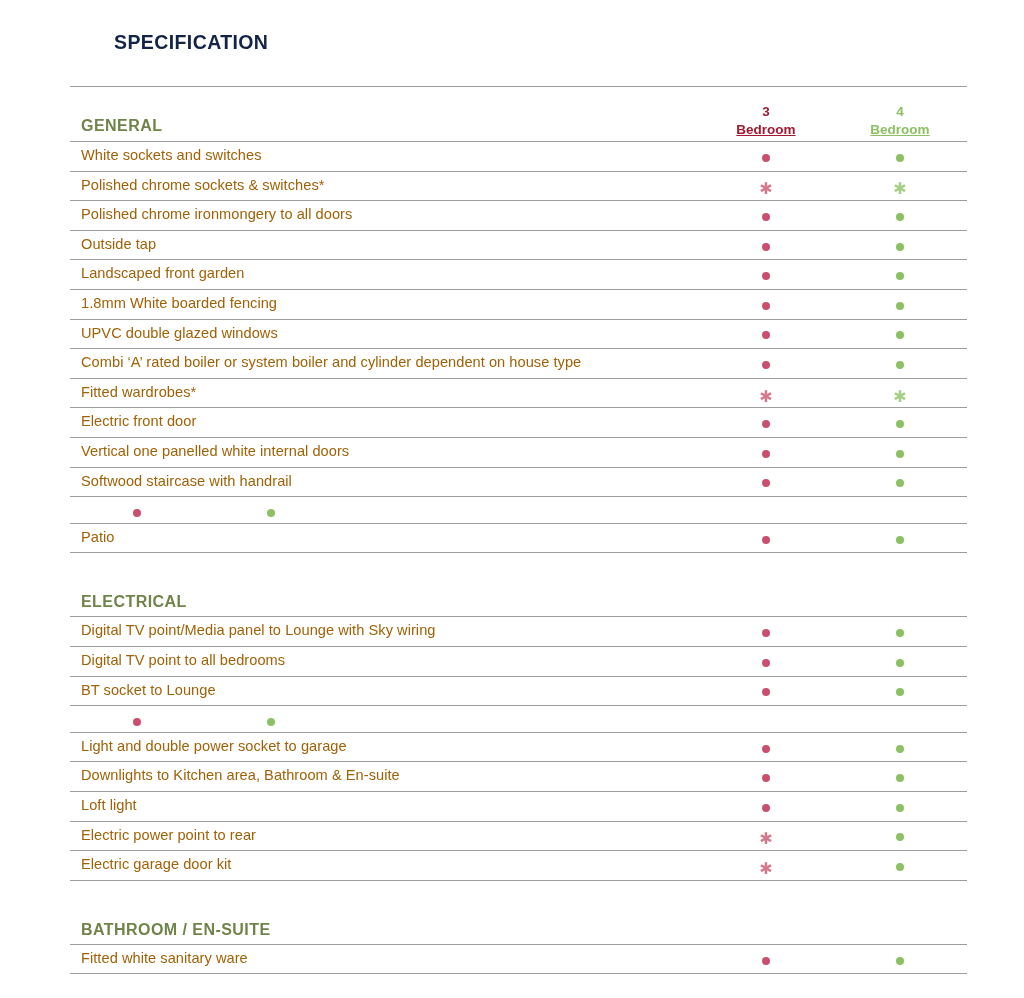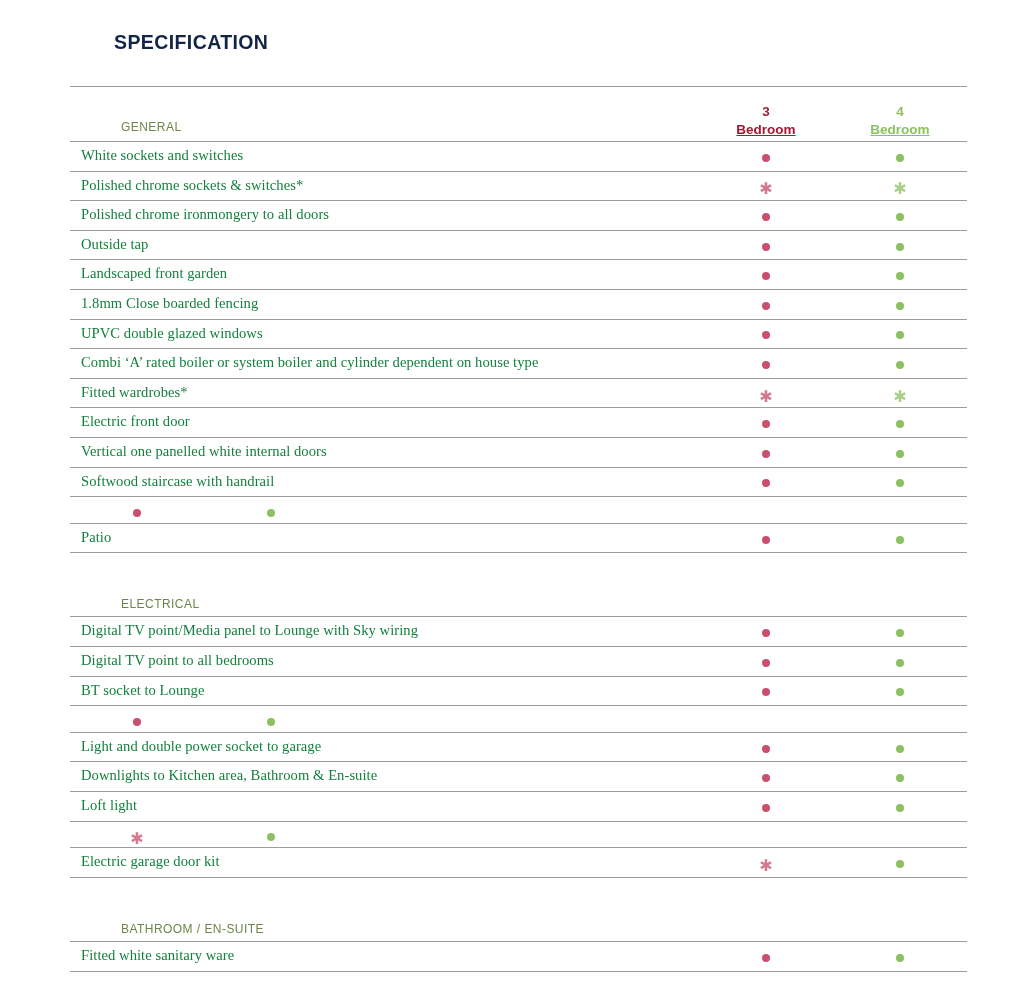--- a/index.html
+++ b/index.html
@@ -53,25 +53,24 @@
     height: 54px;
     padding-top: 2px;
     box-sizing: border-box;
   }
   .col-head-row .label-cell {
     flex: 1 1 auto;
     padding-left: 11px;
     padding-bottom: 6px;
   }
   .section-title {
-    font-size: 12px;
-    font-weight: normal;
+    font-size: 16px;
+    font-weight: bold;
     letter-spacing: 0.45px;
     color: #6f8449;
-    margin-left: 40px;
   }
   .col-head {
     width: 134px;
     flex: 0 0 134px;
     text-align: center;
     line-height: 1.33;
     padding-bottom: 2px;
     font-size: 13.5px;
     font-weight: bold;
   }
@@ -102,23 +101,22 @@
     box-sizing: border-box;
   }
   .row:last-child {
     border-bottom: 1px solid #9d9d9d;
   }
   .row .feature {
     flex: 1 1 auto;
     padding: 3px 8px 4px 11px;
     font-size: 14.6px;
     line-height: 1.48;
-    color: #15803d;
+    color: #a16207;
     letter-spacing: 0.05px;
-    font-family: Liberation Serif, serif;
   }
   .row .mark {
     width: 134px;
     flex: 0 0 134px;
     text-align: center;
     padding-top: 6px;
     box-sizing: border-box;
     height: 1px;
   }
 
@@ -188,21 +186,21 @@
           <div class="feature">Outside tap</div>
           <div class="mark"><span class="dot c3"></span></div>
           <div class="mark"><span class="dot c4"></span></div>
         </div>
         <div class="row">
           <div class="feature">Landscaped front garden</div>
           <div class="mark"><span class="dot c3"></span></div>
           <div class="mark"><span class="dot c4"></span></div>
         </div>
         <div class="row">
-          <div class="feature">1.8mm Close boarded fencing</div>
+          <div class="feature">1.8mm White boarded fencing</div>
           <div class="mark"><span class="dot c3"></span></div>
           <div class="mark"><span class="dot c4"></span></div>
         </div>
         <div class="row">
           <div class="feature">UPVC double glazed windows</div>
           <div class="mark"><span class="dot c3"></span></div>
           <div class="mark"><span class="dot c4"></span></div>
         </div>
         <div class="row">
           <div class="feature">Combi ‘A’ rated boiler or system boiler and cylinder dependent on house type</div>
@@ -271,20 +269,21 @@
           <div class="feature">Downlights to Kitchen area, Bathroom &amp; En-suite</div>
           <div class="mark"><span class="dot c3"></span></div>
           <div class="mark"><span class="dot c4"></span></div>
         </div>
         <div class="row">
           <div class="feature">Loft light</div>
           <div class="mark"><span class="dot c3"></span></div>
           <div class="mark"><span class="dot c4"></span></div>
         </div>
         <div class="row">
+          <div class="feature">Electric power point to rear</div>
           <div class="mark"><span class="ast c3">✱</span></div>
           <div class="mark"><span class="dot c4"></span></div>
         </div>
         <div class="row">
           <div class="feature">Electric garage door kit</div>
           <div class="mark"><span class="ast c3">✱</span></div>
           <div class="mark"><span class="dot c4"></span></div>
         </div>
         <div style="border-top: 1px solid rgb(157, 157, 157);"></div>
         <div class="section-gap"></div>

